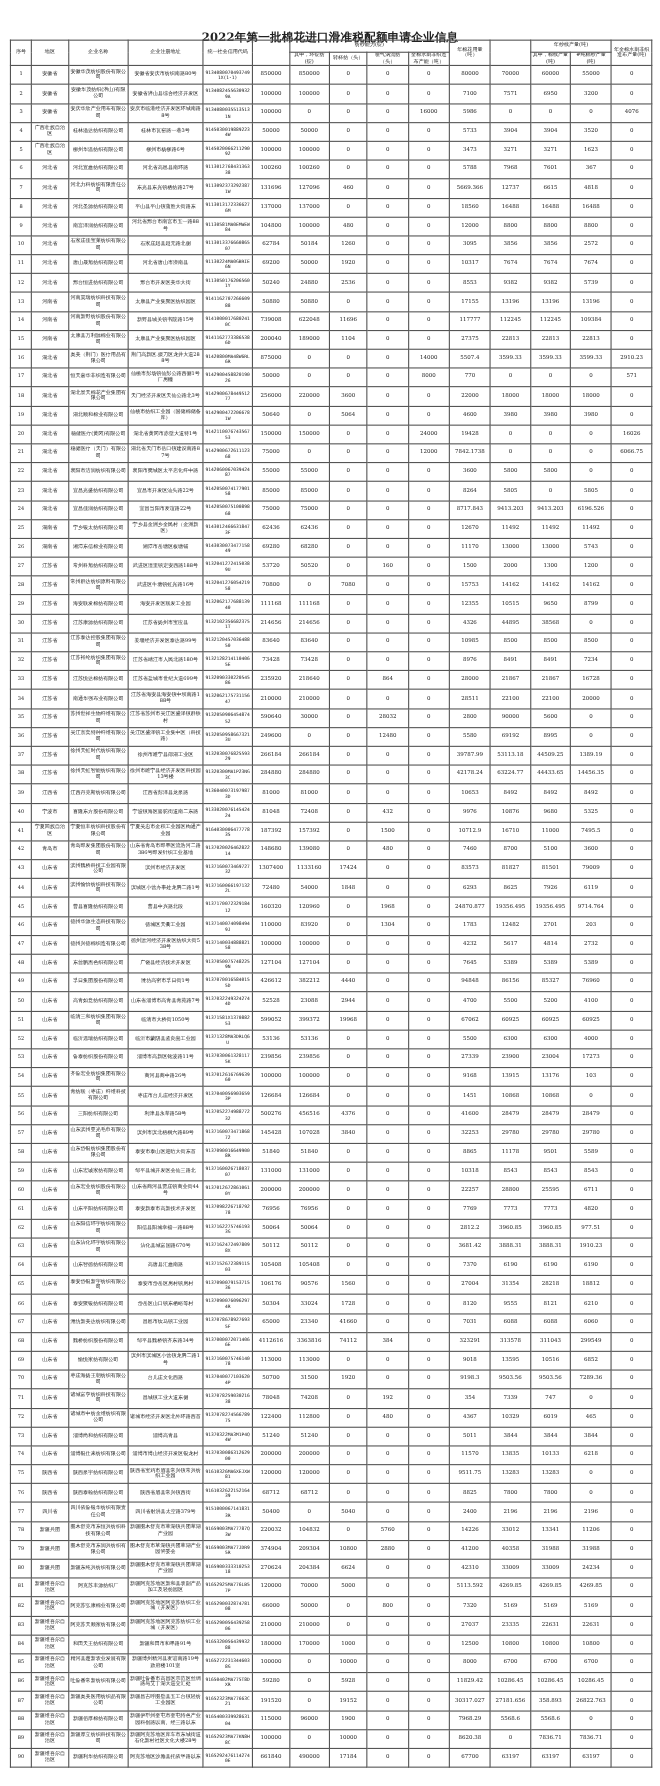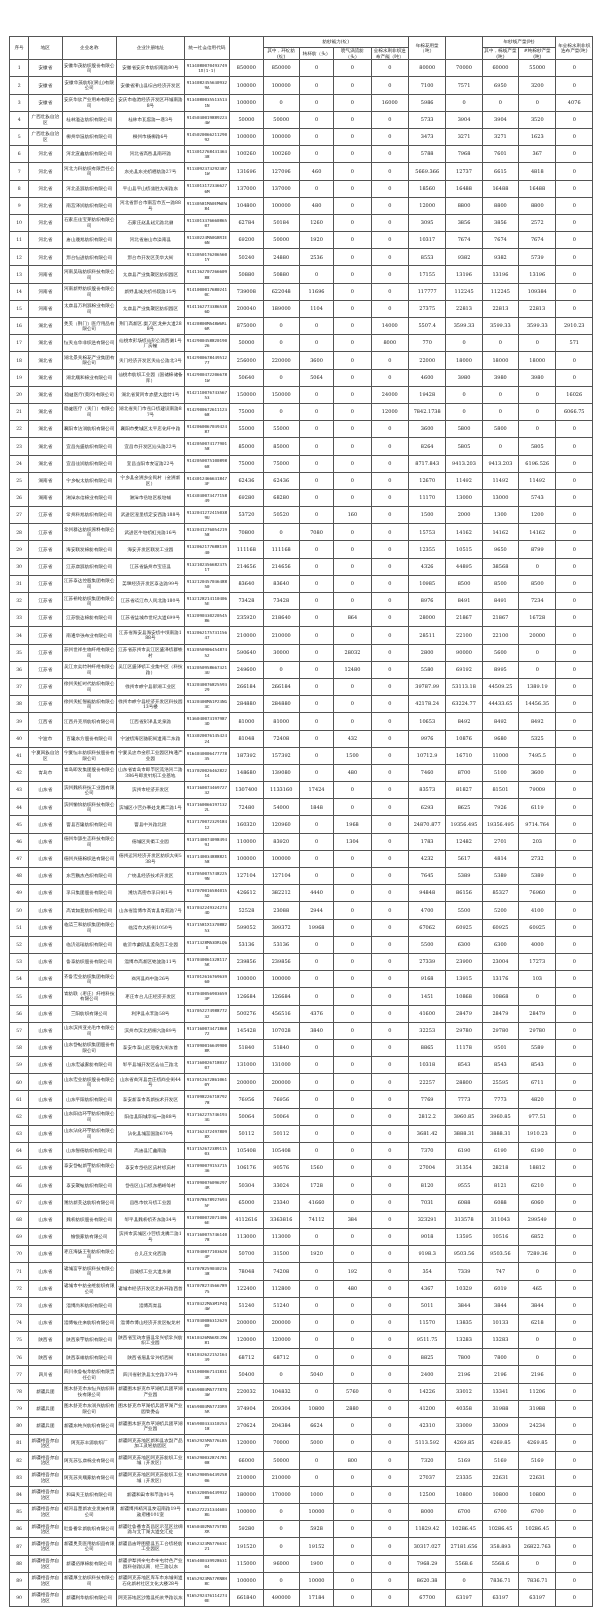--- a/index.html
+++ b/index.html
@@ -10,20 +10,21 @@
   td,th{border:1px solid #555;padding:0 1px;text-align:center;vertical-align:middle;font-size:4.6px;line-height:5.6px;font-weight:normal;overflow:hidden;word-break:break-all;}
   thead th{height:10px;}
   tbody tr{height:17.2px;}
   .code{font-family:"DejaVu Sans Mono","Liberation Mono",monospace;font-size:4.2px;line-height:5.2px;}
   .num{font-size:5px;}
 </style>
 </head>
 <body>
 
 <div class="page">
+  <div class="title">2022年第一批棉花进口滑准税配额申请企业信息</div>
 
   <table>
     <colgroup>
       <col style="width:19px">
         <col style="width:33px">
         <col style="width:54px">
         <col style="width:67px">
       <col style="width:45px">
         <col style="width:33px">
         <col style="width:36px">

